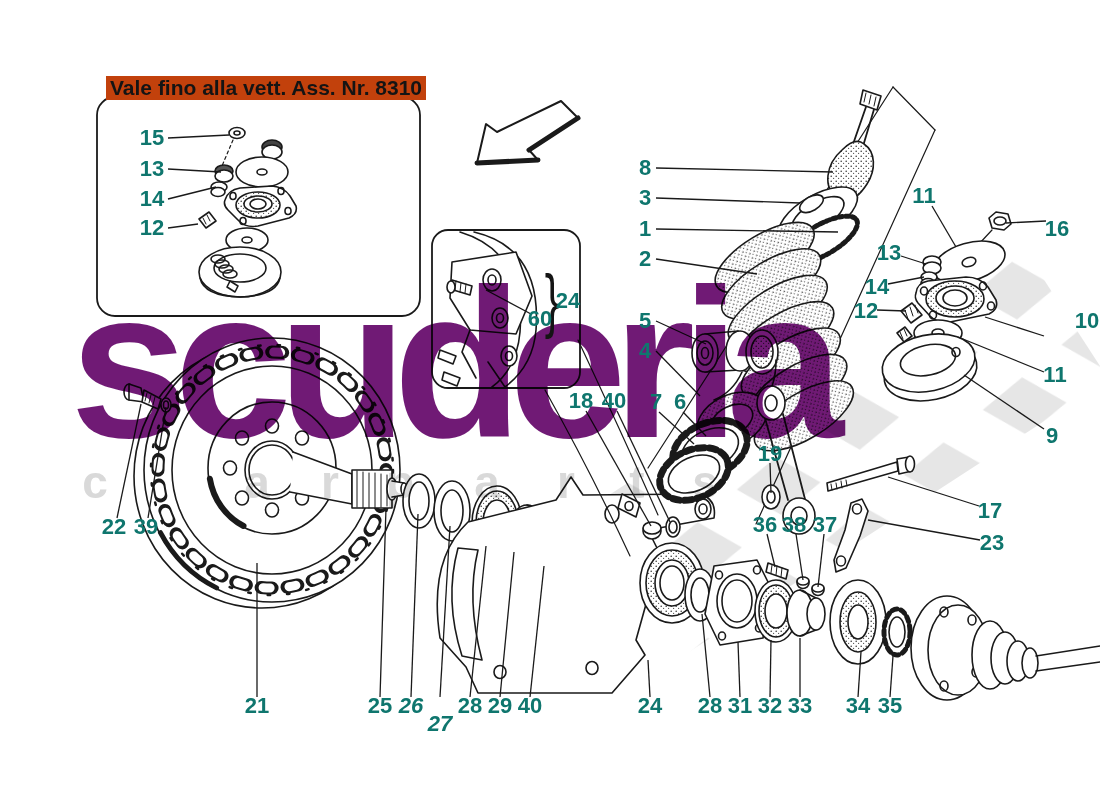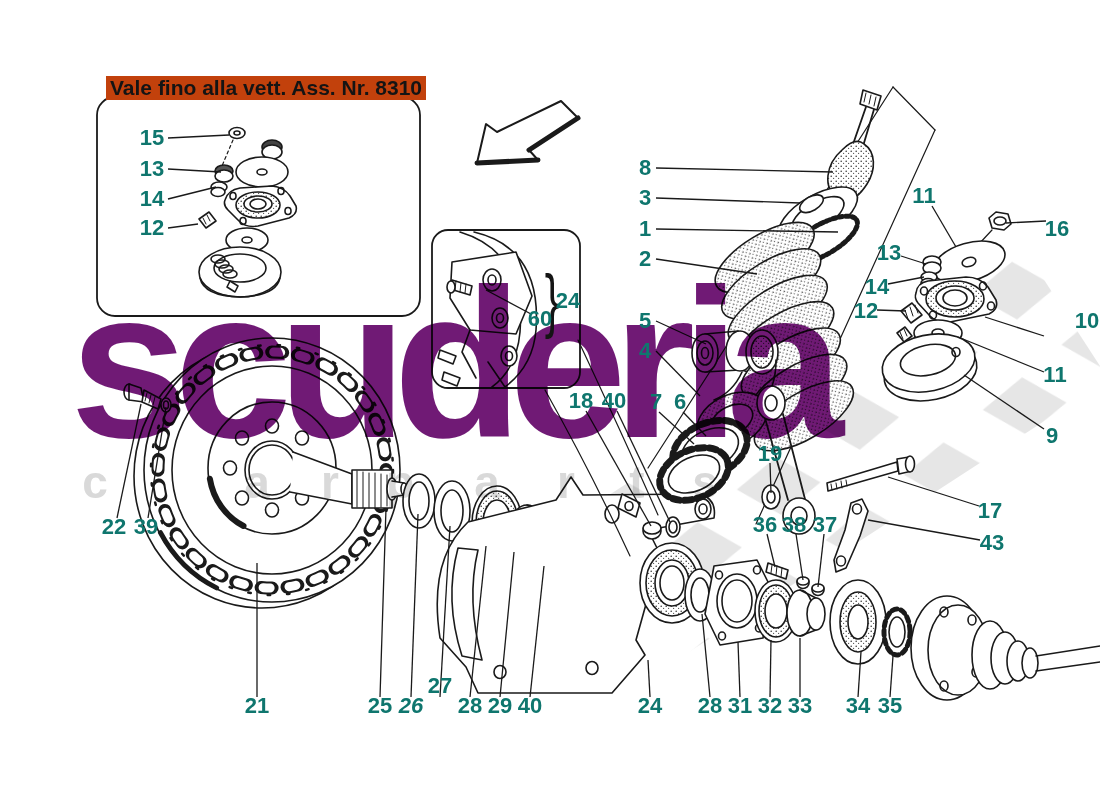--- a/index.html
+++ b/index.html
@@ -428,33 +428,33 @@
       <span class="lbl" style="left: 614px; top: 401px;">40</span>
       <span class="lbl" style="left: 924px; top: 196px;">11</span>
       <span class="lbl" style="left: 1057px; top: 221px; margin-top: 8px;">16</span>
       <span class="lbl" style="left: 889px; top: 253px;">13</span>
       <span class="lbl" style="left: 877px; top: 287px;">14</span>
       <span class="lbl" style="left: 866px; top: 311px;">12</span>
       <span class="lbl" style="left: 1055px; top: 321px; margin-left: 32px;">10</span>
       <span class="lbl" style="left: 1055px; top: 375px;">11</span>
       <span class="lbl" style="left: 1052px; top: 436px;">9</span>
       <span class="lbl" style="left: 990px; top: 511px;">17</span>
-      <span class="lbl" style="left: 992px; top: 543px;">43</span>
+      <span class="lbl" style="left: 992px; top: 543px;">23</span>
       <span class="lbl" style="left: 770px; top: 454px;">19</span>
       <span class="lbl" style="left: 765px; top: 525px;">36</span>
       <span class="lbl" style="left: 794px; top: 525px;">38</span>
       <span class="lbl" style="left: 825px; top: 525px;">37</span>
       <span class="lbl" style="left: 114px; top: 527px;">22</span>
       <span class="lbl" style="left: 146px; top: 527px; text-align: right;">39</span>
       <span class="lbl" style="left: 568px; top: 301px;">24</span>
       <span class="lbl" style="left: 540px; top: 319px;">60</span>
       <span class="lbl" style="left: 257px; top: 706px;">21</span>
       <span class="lbl" style="left: 380px; top: 706px;">25</span>
       <span class="lbl" style="left: 411px; top: 706px; font-style: italic;">26</span>
-      <span class="lbl" style="left: 440px; top: 686px;">27</span>
+      <span class="lbl" style="left: 440px; top: 724px; font-style: italic;">27</span>
       <span class="lbl" style="left: 470px; top: 706px;">28</span>
       <span class="lbl" style="left: 500px; top: 706px;">29</span>
       <span class="lbl" style="left: 530px; top: 706px;">40</span>
       <span class="lbl" style="left: 650px; top: 706px;">24</span>
       <span class="lbl" style="left: 710px; top: 706px;">28</span>
       <span class="lbl" style="left: 740px; top: 706px;">31</span>
       <span class="lbl" style="left: 770px; top: 706px;">32</span>
       <span class="lbl" style="left: 800px; top: 706px;">33</span>
       <span class="lbl" style="left: 858px; top: 706px;">34</span>
       <span class="lbl" style="left: 890px; top: 706px;">35</span>

